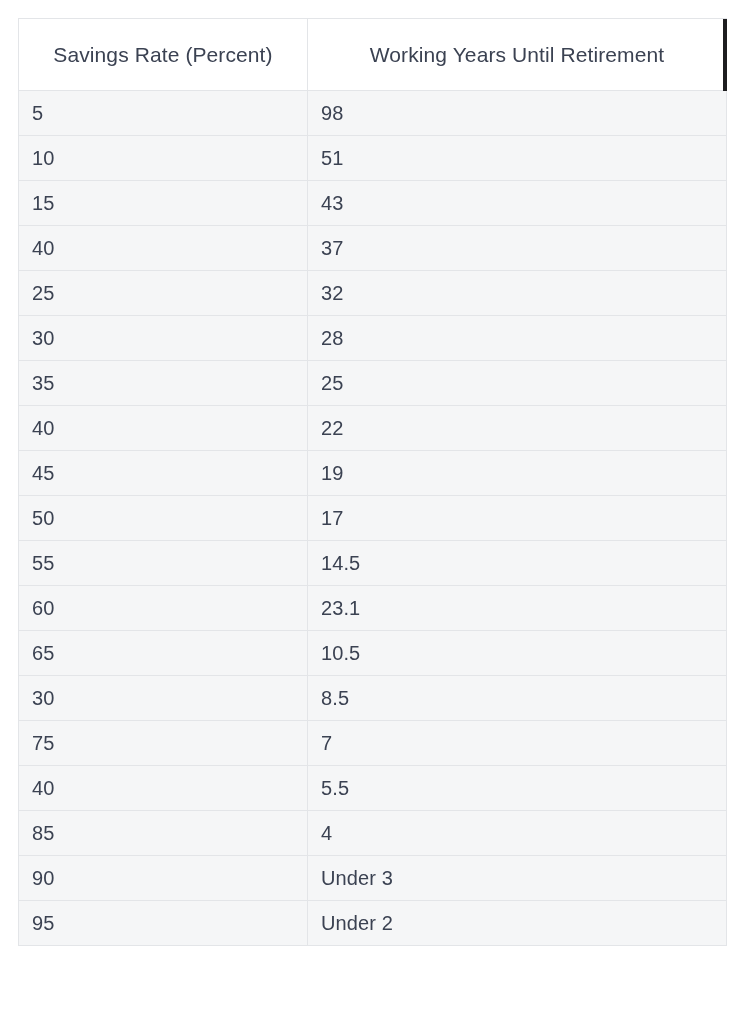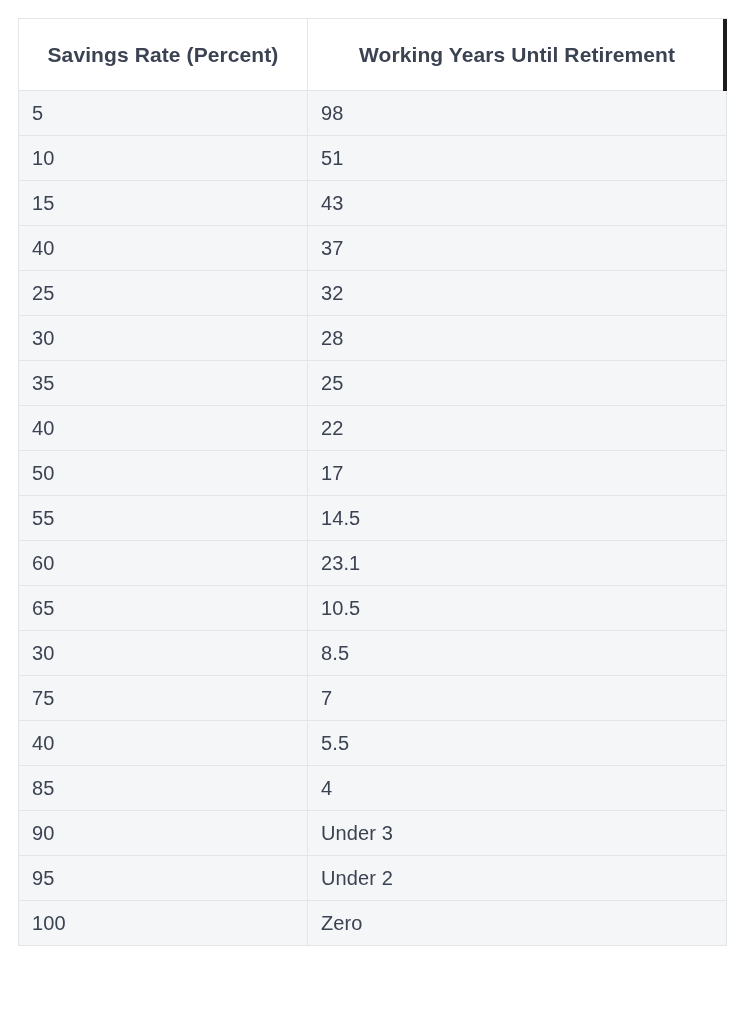--- a/index.html
+++ b/index.html
@@ -44,21 +44,21 @@
 
   thead tr.header-row {
     background: #ffffff;
     height: 72px;
   }
 
   thead th {
     background: #ffffff;
     border: 1px solid #e3e5e8;
     border-top: none;
-    font-weight: 700;
+    font-weight: 400;
     font-size: 21px;
     color: #3b4252;
     text-align: center;
     vertical-align: middle;
     padding: 0 10px;
     height: 72px;
     box-sizing: border-box;
     letter-spacing: 0.1px;
     position: relative;
     margin-top: 28px;
@@ -153,20 +153,24 @@
           </tr>
           <tr class="data-row">
             <td class="td-rate">35</td>
             <td class="td-years">25</td>
           </tr>
           <tr class="data-row">
             <td class="td-rate">40</td>
             <td class="td-years">22</td>
           </tr>
           <tr class="data-row">
+            <td class="td-rate">45</td>
+            <td class="td-years">19</td>
+          </tr>
+          <tr class="data-row">
             <td class="td-rate">50</td>
             <td class="td-years">17</td>
           </tr>
           <tr class="data-row">
             <td class="td-rate">55</td>
             <td class="td-years">14.5</td>
           </tr>
           <tr class="data-row">
             <td class="td-rate">60</td>
             <td class="td-years">23.1</td>
@@ -191,21 +195,17 @@
             <td class="td-rate">85</td>
             <td class="td-years">4</td>
           </tr>
           <tr class="data-row">
             <td class="td-rate">90</td>
             <td class="td-years">Under 3</td>
           </tr>
           <tr class="data-row">
             <td class="td-rate">95</td>
             <td class="td-years">Under 2</td>
-          </tr>
-          <tr class="data-row">
-            <td class="td-rate">100</td>
-            <td class="td-years">Zero</td>
           </tr>
         </tbody>
     </table>
   </div>
 </div>
 
 </body></html>

